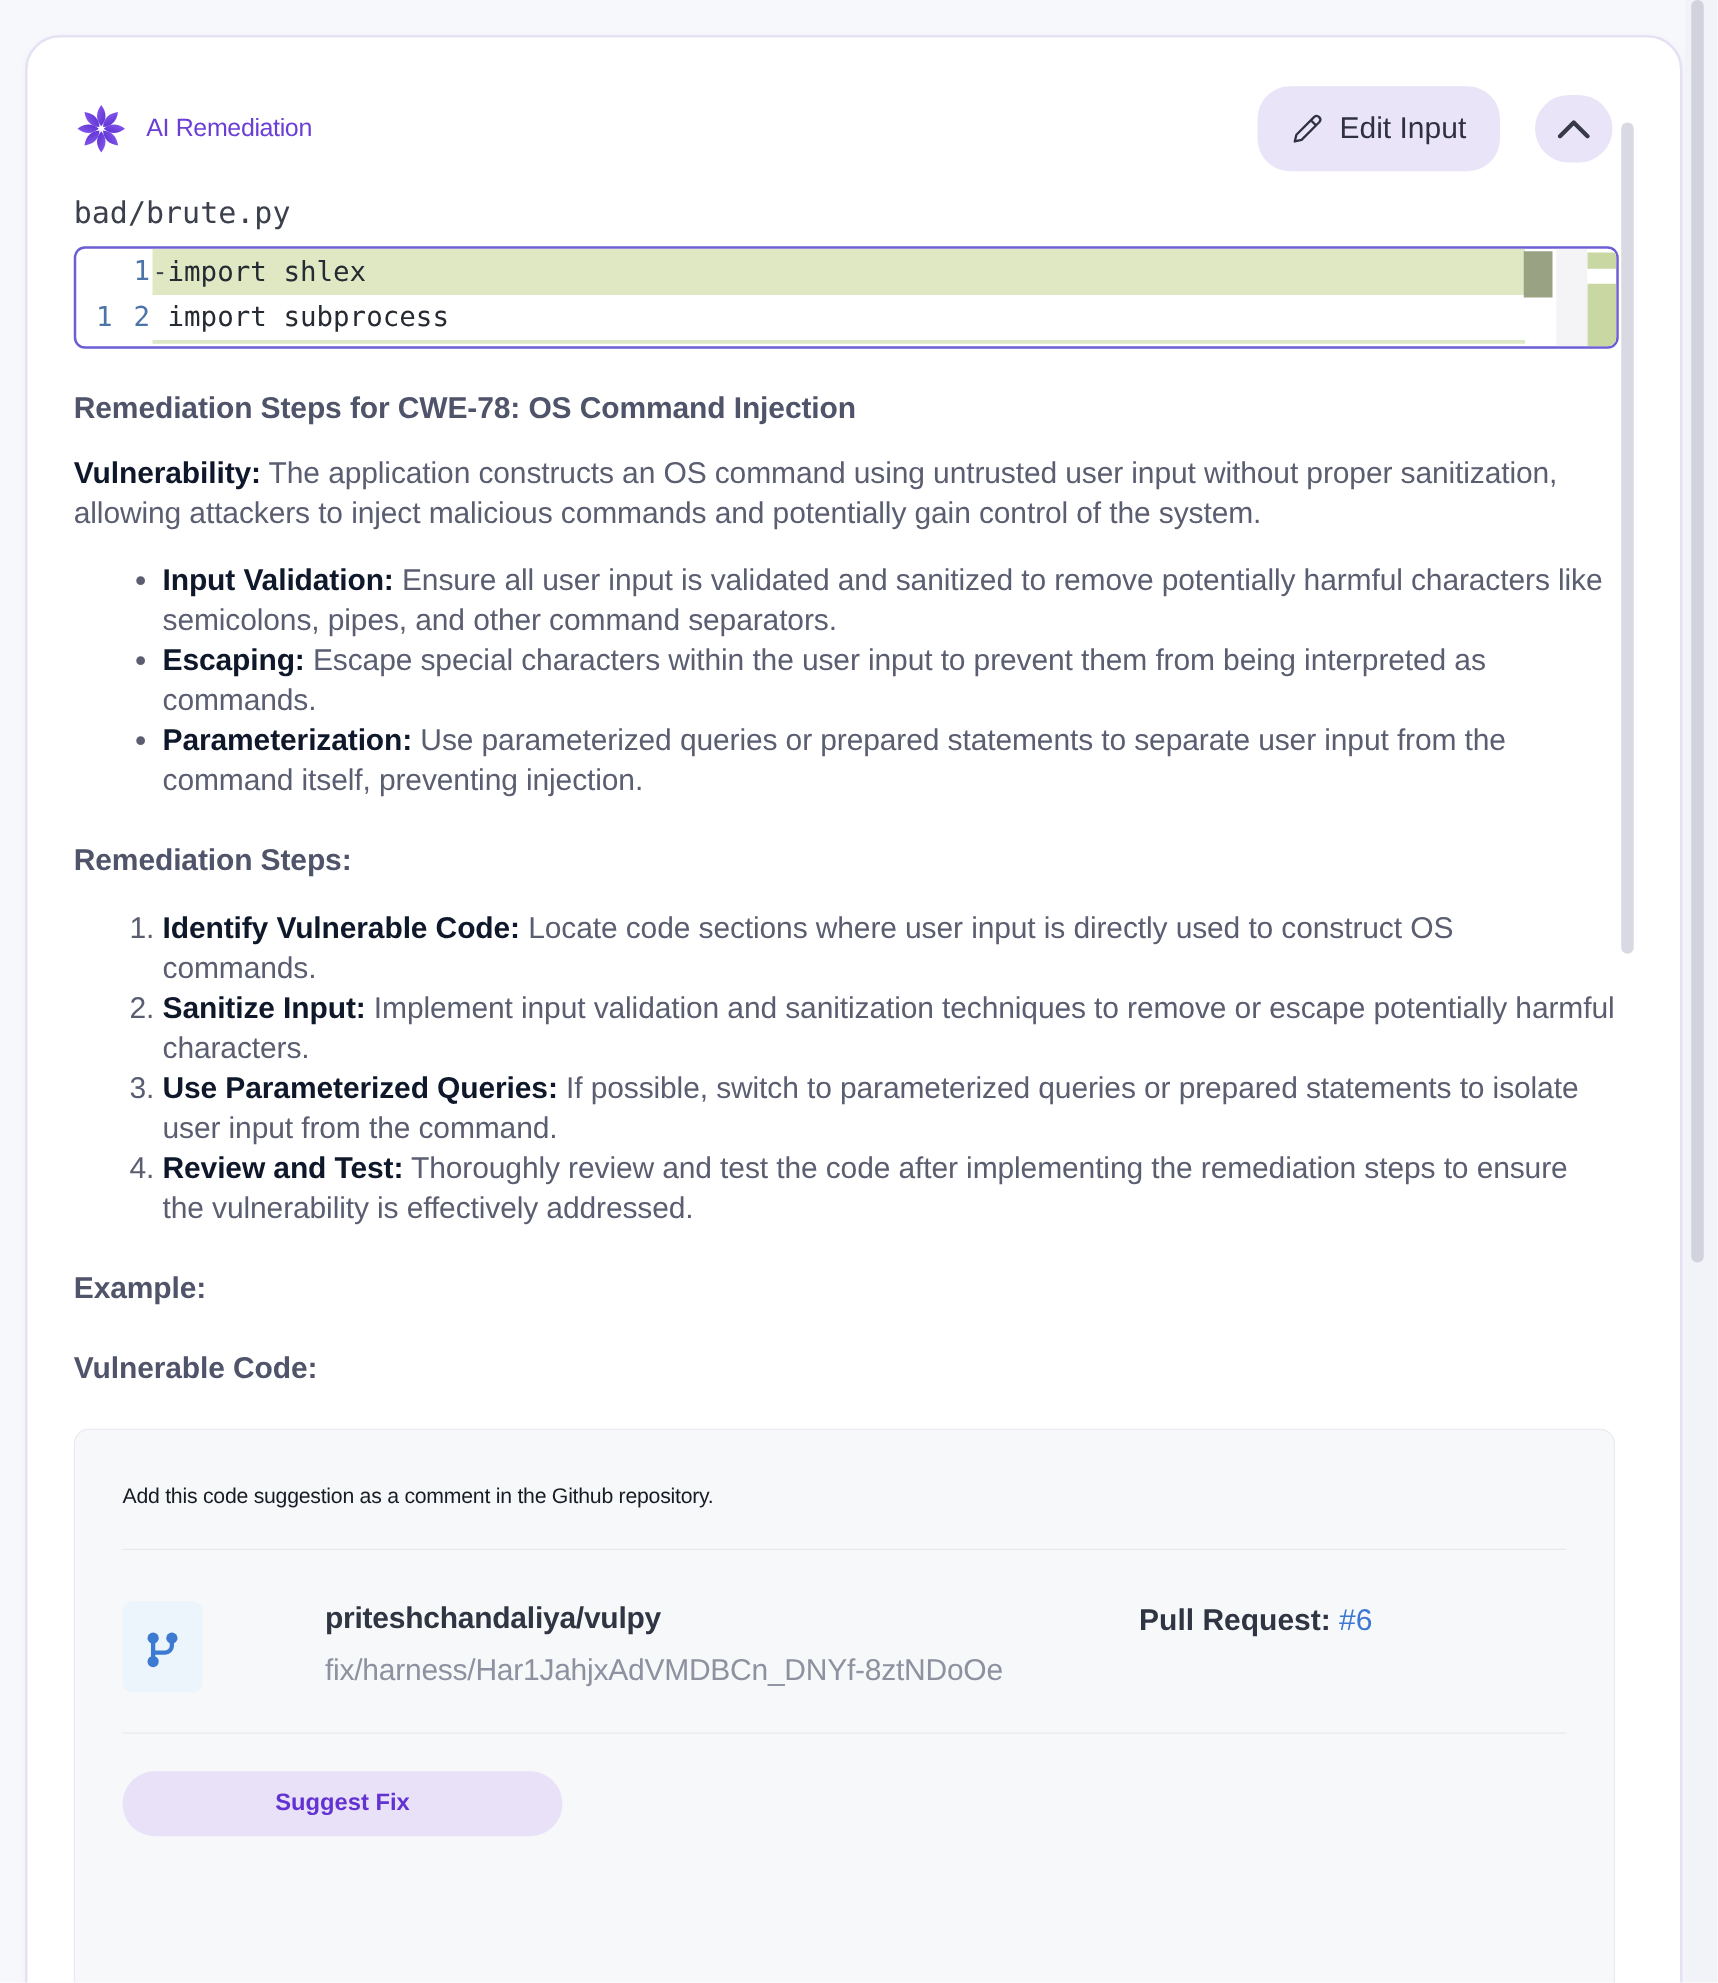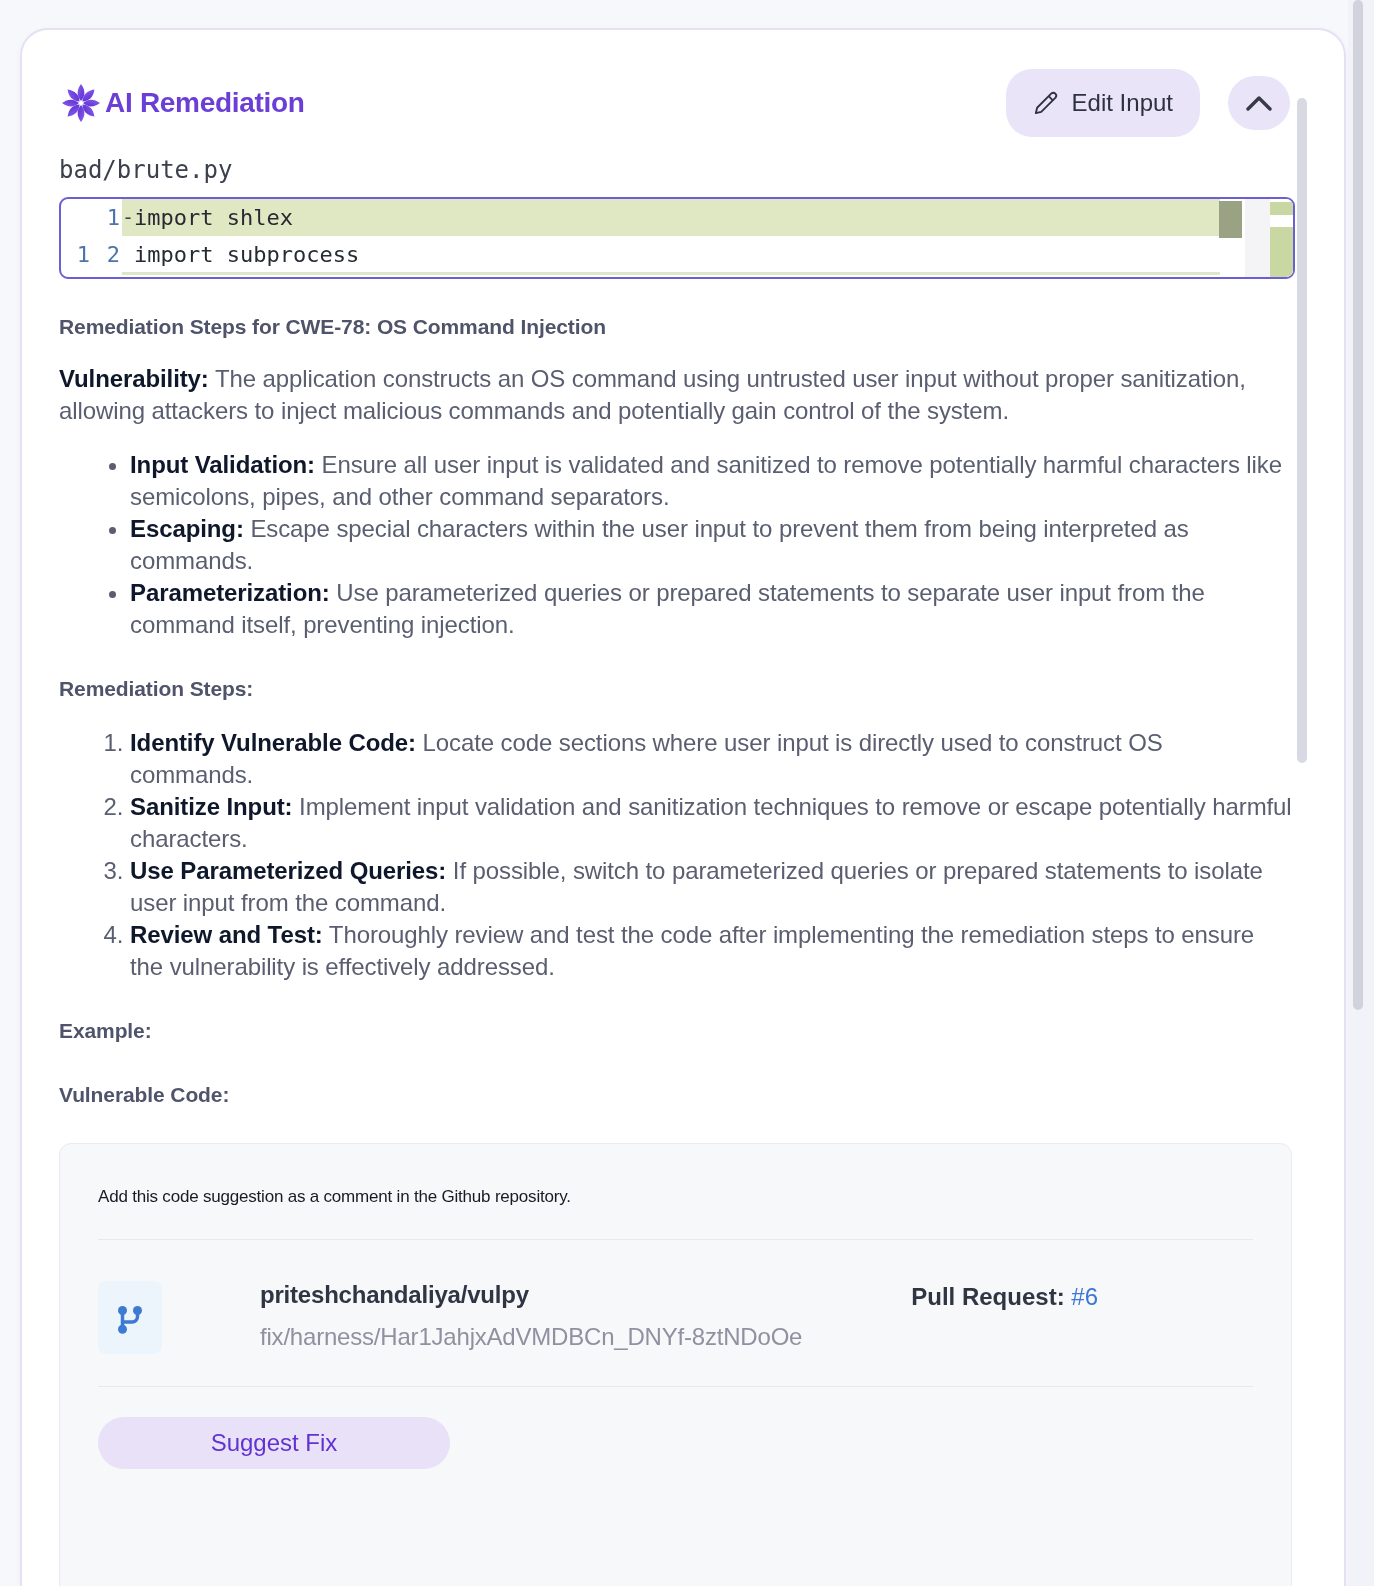--- a/index.html
+++ b/index.html
@@ -16,21 +16,21 @@
   .card {
     position:absolute; left:20px; top:28px; width:1326px; height:1700px;
     background:#ffffff; border:2px solid #e5e1f3; border-radius:28px;
     box-shadow:0 2px 6px rgba(90,80,160,0.05);
   }
   .card-content { margin-left:37px; width:1233px; }
 
   
   .hdr { display:flex; align-items:center; margin-top:46px; height:54px; }
   .logo { width:44px; height:44px; flex:0 0 auto; }
-  .title { font-size:28px; font-weight:bold; color:#6b3fd6; margin-left:2px; letter-spacing:-0.3px; }
+  .title { font-size:20px; font-weight:normal; color:#6b3fd6; margin-left:14px; letter-spacing:-0.3px; }
   .hdr-spacer { flex:1; }
   .pill-btn {
     display:flex; align-items:center; gap:13px; height:68px; padding:0 27px;
     background:#e9e4f8; border:none; border-radius:26px;
     font-family:"Liberation Sans", sans-serif; font-size:24px; color:#2f3140; cursor:pointer;
   }
   .circle-btn {
     width:62px; height:54px; margin-left:28px; margin-right:2px;
     background:#e9e4f8; border:none; border-radius:27px;
     display:flex; align-items:center; justify-content:center; cursor:pointer;
@@ -50,21 +50,21 @@
   .added-bg { background:#dfe8c3; }
   .green-underline { position:absolute; left:61px; bottom:2px; width:1098px; height:3px; background:#dde9c6; }
   .olive-block { position:absolute; top:2px; right:51px; width:23px; height:37px; background:#9aa284; }
   .mini-track { position:absolute; top:0; bottom:0; right:23px; width:25px; background:#f4f4f6; }
   .mini-marks { position:absolute; top:0; bottom:0; right:0; width:23px; background:#fff; }
   .mini-marks .m1 { position:absolute; top:3px; right:0; left:0; height:13px; background:#c9d8a3; }
   .mini-marks .m2 { position:absolute; top:28px; right:0; left:0; bottom:0; background:#c9d8a3; }
 
   
   .doc { font-size:24px; line-height:32px; color:#5a5e70; letter-spacing:-0.1px; }
-  .doc h2 { font-size:21px; line-height:32px; color:#50546a; font-weight:bold;margin-top:32px; }
+  .doc h2 { font-size:24px; line-height:32px; color:#50546a; font-weight:bold;margin-top:32px; }
   .doc strong { color:#0f172a; }
   .h-after-diff { margin-top:48px; }
   .p-vuln { margin-top:20px; width:1228px; }
   .h-concepts { margin-top:20px; }
   ul.concepts { margin-top:22px; padding-left:71px; width:1233px; }
   .h-steps { margin-top:28px; }
   ol.steps { margin-top:22px; padding-left:71px; width:1233px; }
   .doc li { margin:0; }
   .h-example { margin-top:25px; }
   .h-vulncode { margin-top:18px; }
@@ -86,21 +86,21 @@
   }
   .repo-texts { margin-left:70px; }
   .repo-name { font-size:24px; font-weight:bold; color:#2f3542; letter-spacing:-0.2px; }
   .branch-name { margin-top:14px; font-size:24px; color:#8e92a0; letter-spacing:-0.2px; }
   .pr-group { margin-left:auto; margin-right:155px; margin-top:2px; font-size:24px; white-space:nowrap; }
   .pr-label { font-weight:bold; color:#2f3542; }
   .pr-link { color:#3b77d3; text-decoration:none; cursor:pointer; }
   .suggest-btn {
     margin-top:30px; width:352px; height:52px; border:none; border-radius:26px;
     background:#e9e1f8; color:#6233d2; font-family:"Liberation Sans", sans-serif;
-    font-size:24px; font-weight:400; cursor:pointer;
+    font-size:19px; font-weight:700; cursor:pointer;
   }
 
   
   .panel-scrollbar { position:absolute; left:1297px; top:98px; width:10px; height:665px; border-radius:6px; background:#d9d9e3; }
   .win-scroll-track { position:absolute; left:1348px; top:0; width:26px; height:1586px; background:#f2f2f9; }
   .win-scroll-thumb { position:absolute; left:1353px; top:0; width:10px; height:1010px; border-radius:6px; background:#d2d2dc; }
 </style>
 </head>
 <body>
 

